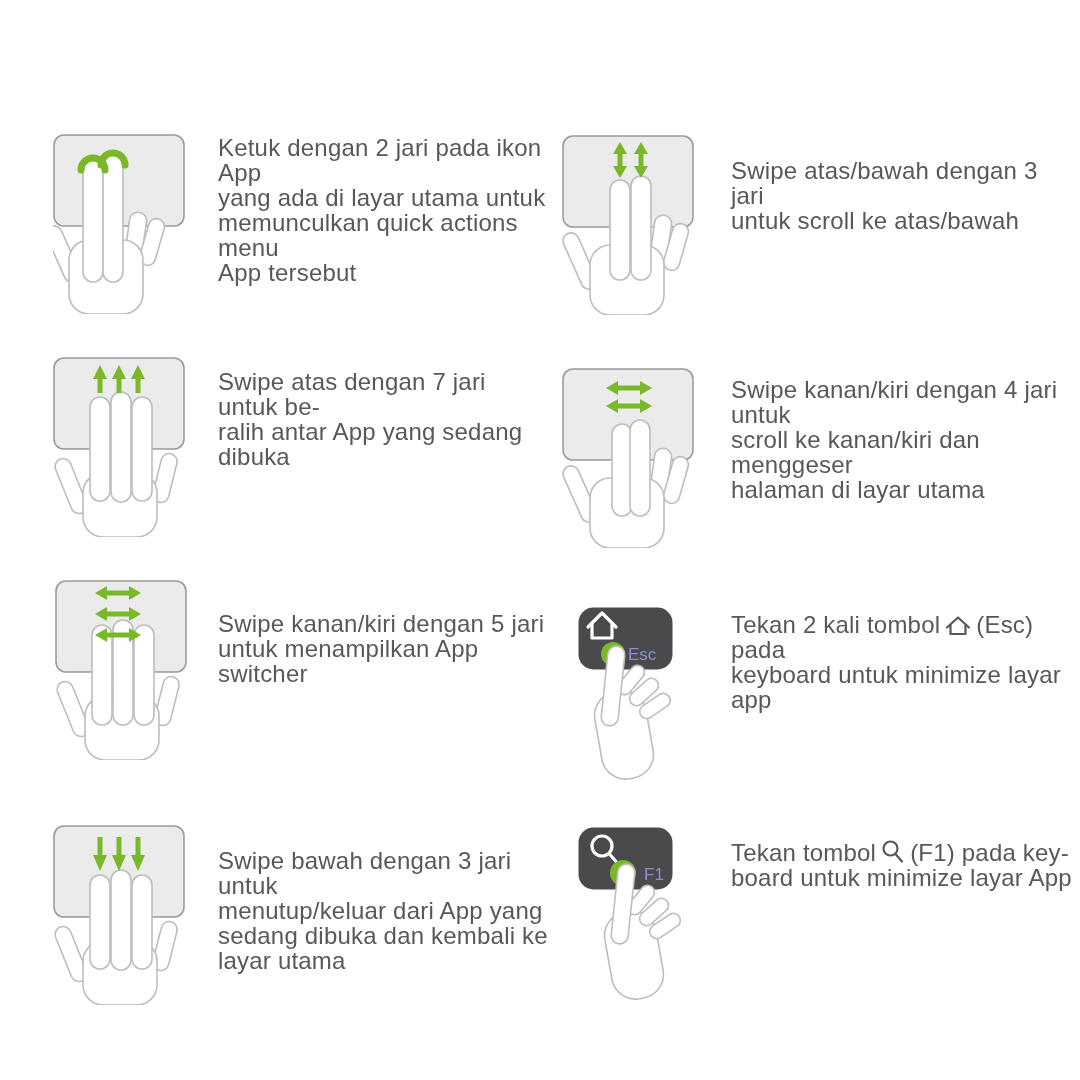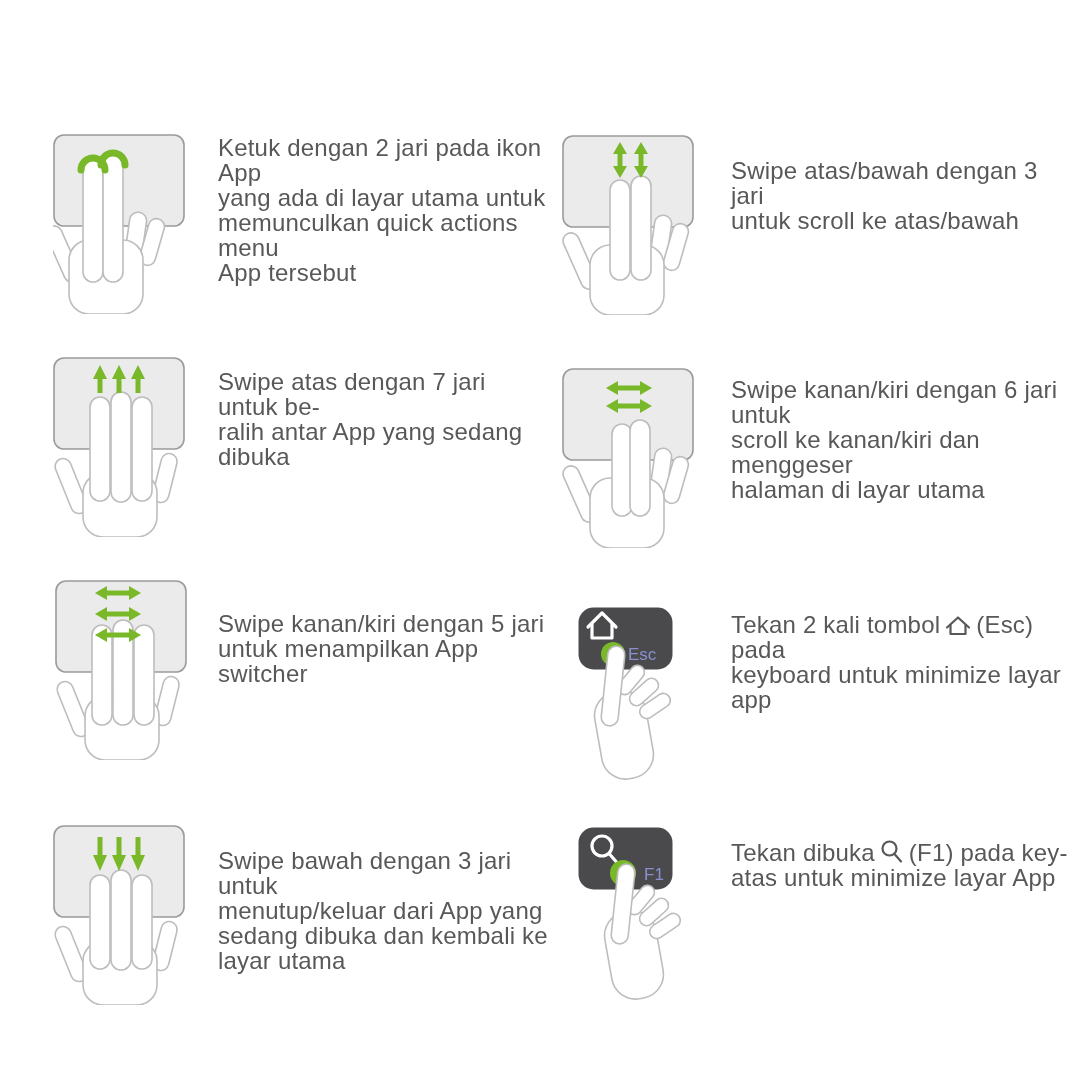--- a/index.html
+++ b/index.html
@@ -169,21 +169,21 @@
       </g>
       <g>
         <line class="g-line" x1="54" y1="20" x2="80" y2="20"></line>
         <polygon class="g-fill" points="56,13 56,27 44,20"></polygon>
           <polygon class="g-fill" points="78,13 78,27 90,20"></polygon>
         <line class="g-line" x1="54" y1="38" x2="80" y2="38"></line>
         <polygon class="g-fill" points="56,31 56,45 44,38"></polygon>
           <polygon class="g-fill" points="78,31 78,45 90,38"></polygon>
       </g>
     </svg>
-    <p class="desc" style="left:731px;top:377px;width:350px;">Swipe kanan/kiri dengan 6 jari untuk
+    <p class="desc" style="left:731px;top:377px;width:350px;">Swipe kanan/kiri dengan 4 jari untuk
 scroll ke kanan/kiri dan menggeser
 halaman di layar utama</p>
   </section>
 
   <section class="item">
     <svg class="illo" style="left:578px;top:607px;" width="120" height="175" viewBox="0 0 120 175">
       <rect class="keycap" x="0.5" y="0.5" width="94" height="62" rx="15"></rect>
       <g class="key-glyph">
         <path d="M 14 17 L 14 31 L 34 31 L 34 17"></path>
         <path d="M 10 20 L 24 6 L 38 20"></path>
@@ -217,22 +217,22 @@
       <circle class="g-fill" cx="45" cy="46" r="13"></circle>
       <text class="key-label" x="66" y="53">F1</text>
       <g class="hand">
         <rect x="30" y="84" width="52" height="88" rx="24" transform="rotate(-10 56 128)"></rect>
         <rect x="56" y="56" width="14" height="34" rx="7" transform="rotate(40 63 73)"></rect>
         <rect x="69" y="68" width="14" height="34" rx="7" transform="rotate(48 76 85)"></rect>
         <rect x="80" y="82" width="14" height="34" rx="7" transform="rotate(56 87 99)"></rect>
         <rect x="36.5" y="37" width="17" height="80" rx="8.5" transform="rotate(6 45 77)"></rect>
       </g>
     </svg>
-    <p class="desc desc-inline" style="left:731px;top:840px;width:350px;"><span class="before">Tekan dibuka</span><svg class="inline-icon" width="24" height="25" viewBox="0 0 24 25">
+    <p class="desc desc-inline" style="left:731px;top:840px;width:350px;"><span class="before">Tekan tombol</span><svg class="inline-icon" width="24" height="25" viewBox="0 0 24 25">
           <g class="text-glyph">
             <circle cx="9.5" cy="8.5" r="7"></circle>
             <line x1="14.5" y1="14" x2="21" y2="21.5"></line>
           </g>
         </svg><span class="after">(F1) pada key-
-atas untuk minimize layar App</span></p>
+board untuk minimize layar App</span></p>
   </section>
 
 </div>
 
 </body></html>

